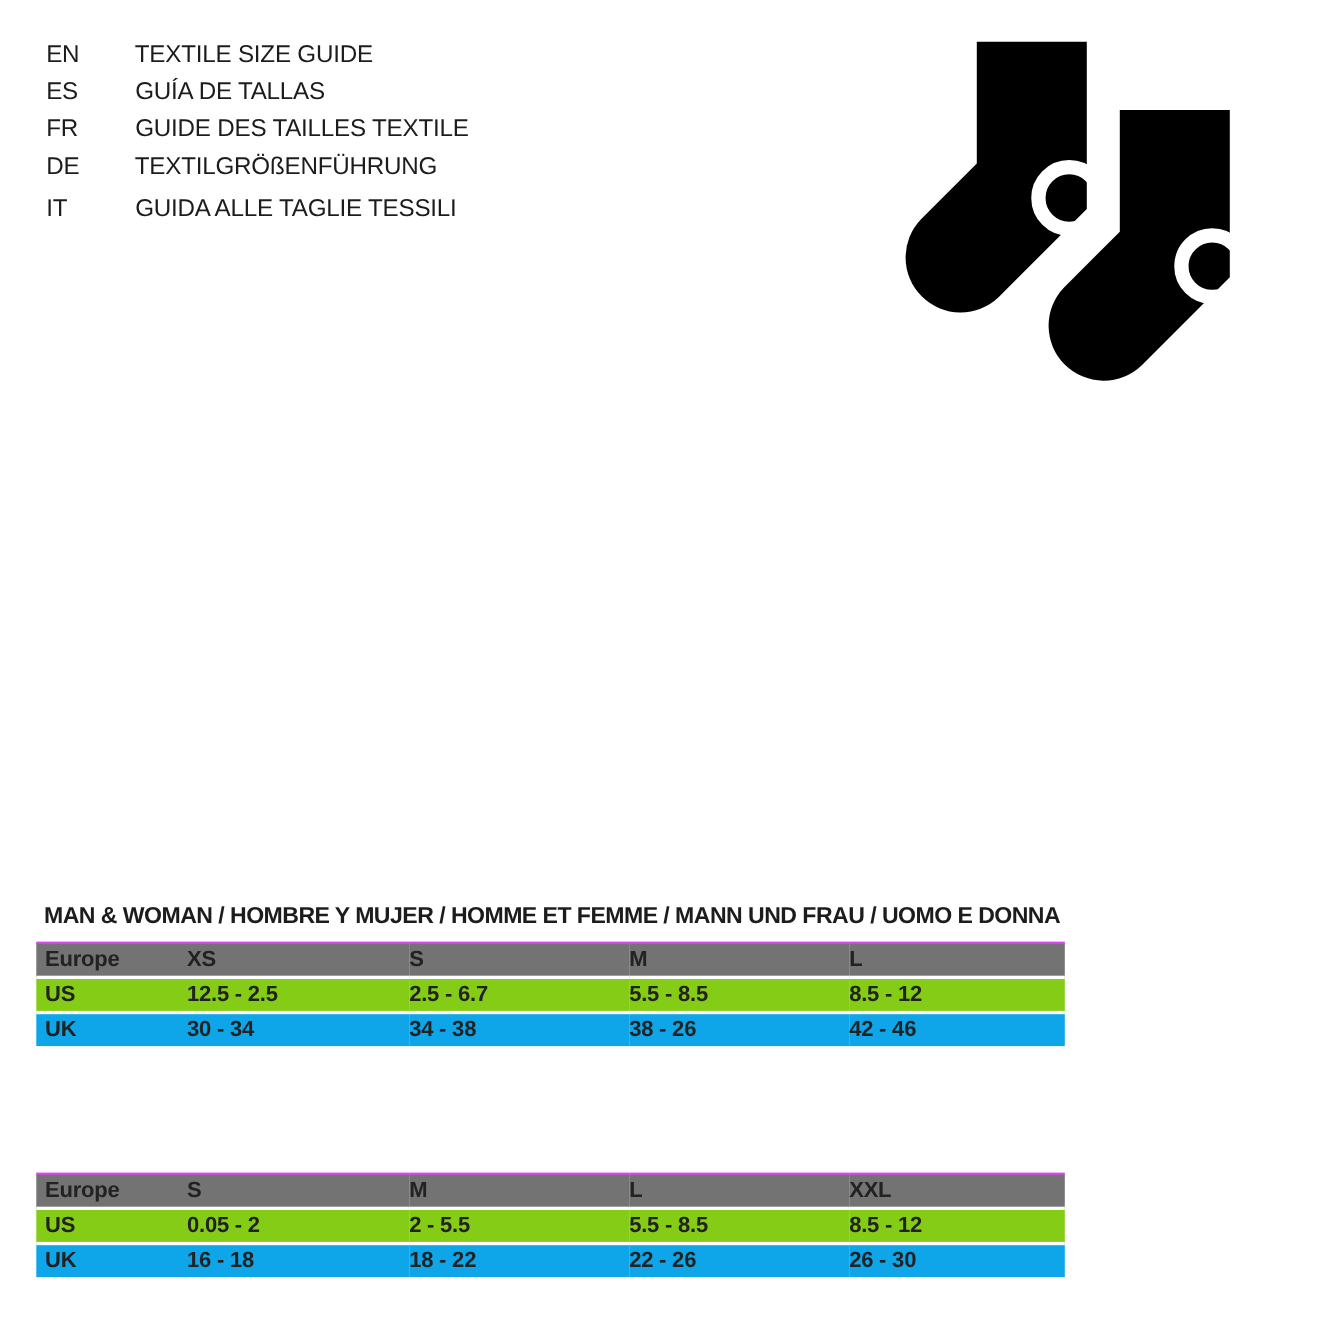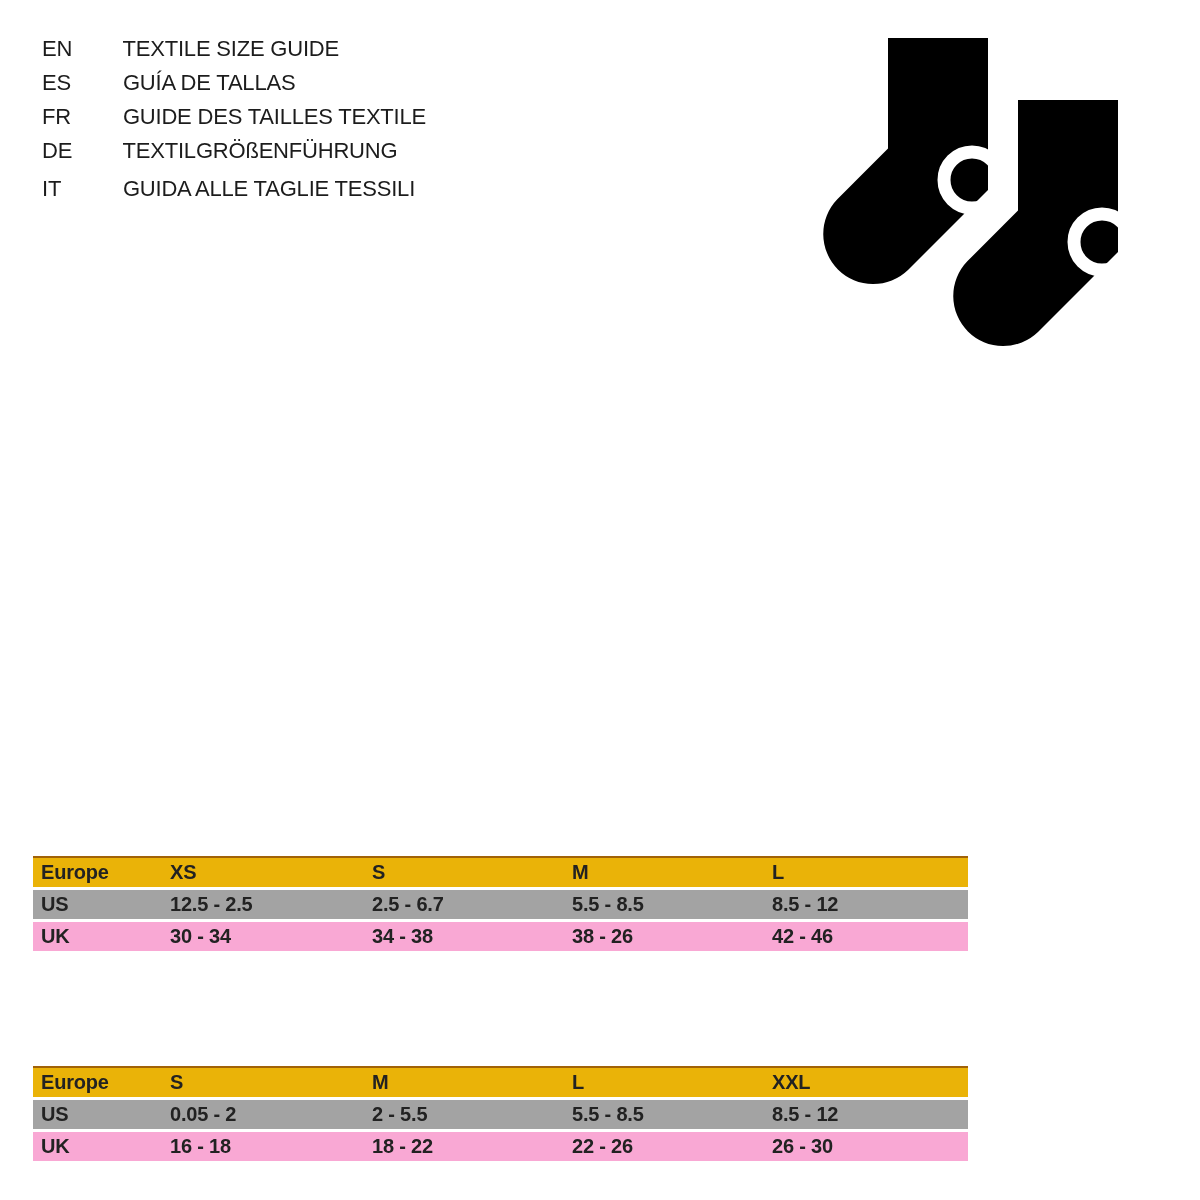--- a/index.html
+++ b/index.html
@@ -45,29 +45,29 @@
   .t1-table { top: 856px; }
   .t2-table { top: 1066px; }
 
   .size-table td {
     font-size: 20px; font-weight: bold; letter-spacing: -0.2px;
     height: 29px; padding: 0; text-align: left;
     vertical-align: middle; color: #222222;
   }
   .size-table td.lab { text-align: left; padding-left: 8px; }
   .size-table tr.r-head td {
-    background: #eab308;
-    border-top: 2px solid #a16207;
+    background: #737373;
+    border-top: 2px solid #d946ef;
     border-bottom: 3px solid #ffffff;
   }
   .size-table tr.r-us td {
-    background: #a3a3a3;
+    background: #84cc16;
     border-bottom: 3px solid #ffffff;
   }
-  .size-table tr.r-uk td { background: #f9a8d4; }
+  .size-table tr.r-uk td { background: #0ea5e9; }
 </style>
 </head>
 <body>
 
 <div class="canvas">
 
   <div>
     <div class="lang-row" style="top:36px">
       <span class="lang-code">EN</span>
       <span class="lang-label">TEXTILE SIZE GUIDE</span>
@@ -97,20 +97,21 @@
         <path d="M 68 8 H 168 V 160 L 88 240 A 50 50 0 0 1 17.3 169.3 L 68 118.6 Z"></path>
         <circle cx="152" cy="150" r="28" fill="none" stroke="#ffffff" stroke-width="13"></circle>
       </g>
       <g transform="translate(130,62)">
         <path d="M 68 8 H 168 V 160 L 88 240 A 50 50 0 0 1 17.3 169.3 L 68 118.6 Z"></path>
         <circle cx="152" cy="150" r="28" fill="none" stroke="#ffffff" stroke-width="13"></circle>
       </g>
     </g>
   </svg>
 
+  <div class="table-title t1-title">MAN &amp; WOMAN / HOMBRE Y MUJER / HOMME ET FEMME / MANN UND FRAU / UOMO E DONNA</div>
   <table class="size-table t1-table">
     <colgroup>
       <col style="width:137px">
         <col style="width:202px">
         <col style="width:200px">
         <col style="width:200px">
         <col style="width:196px">
     </colgroup>
     <tbody>
       <tr class="r-head">

